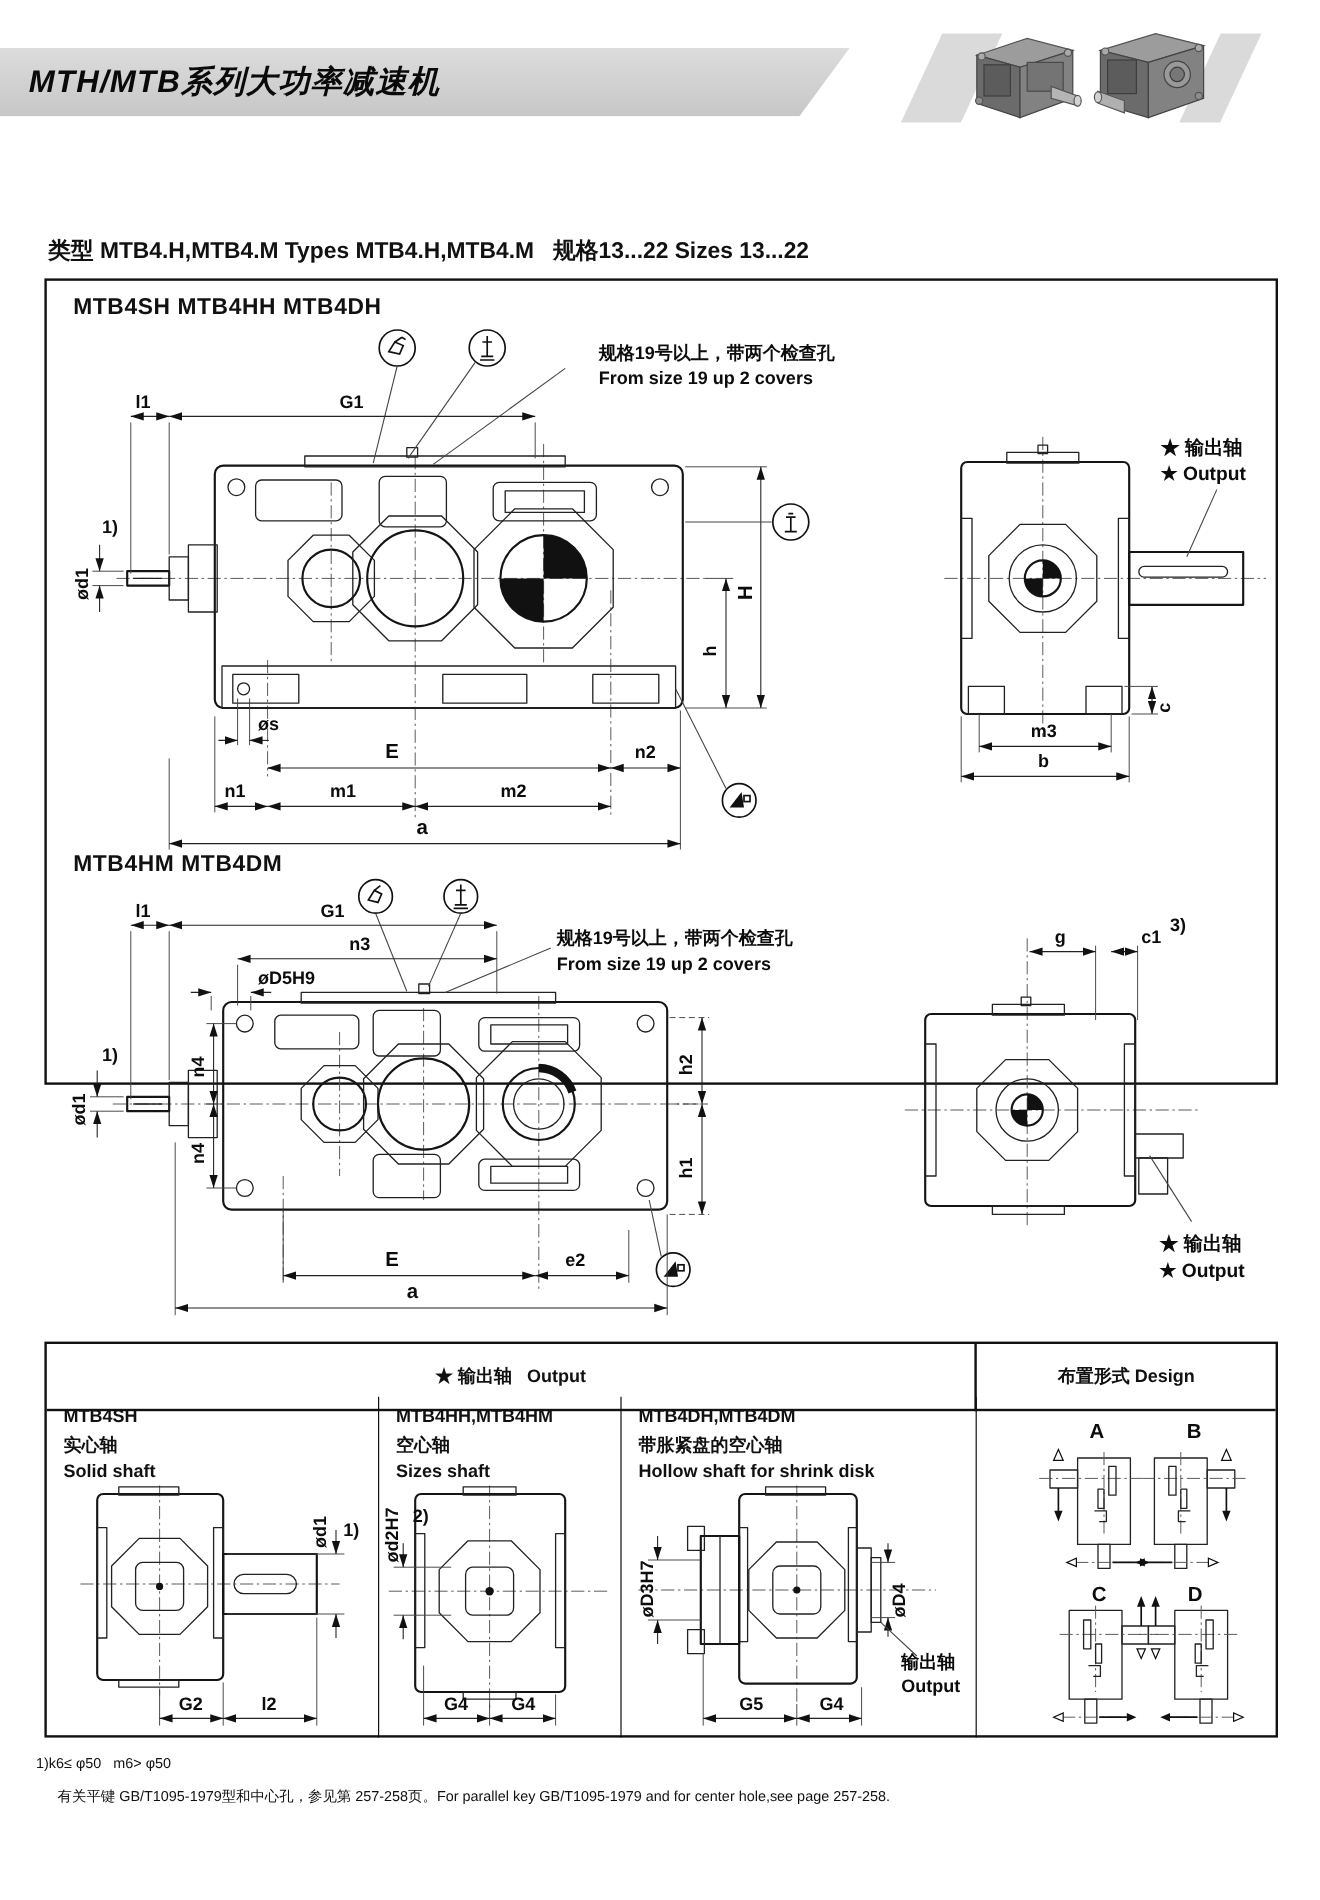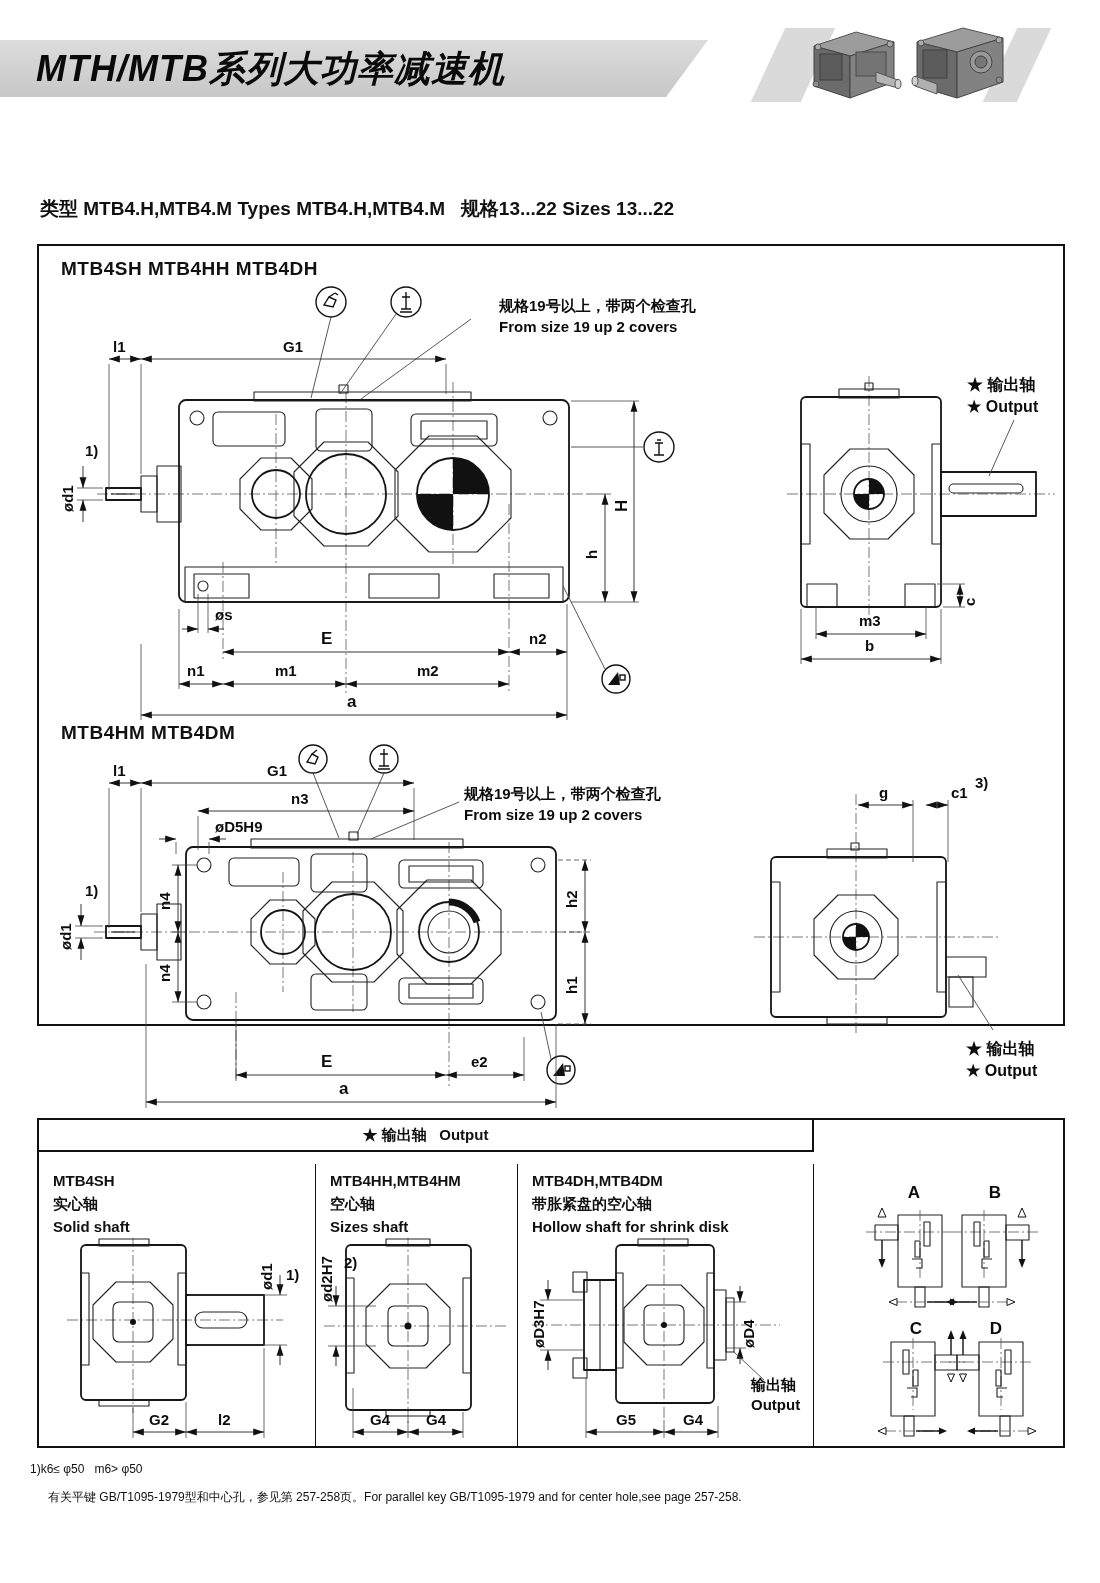--- a/index.html
+++ b/index.html
@@ -2,32 +2,32 @@
 <html><head>
 <meta charset="utf-8">
 <style>
   html,body{margin:0;padding:0;background:#fff;}
   #page{position:relative;width:1100px;height:1583px;background:#fff;overflow:hidden;
         font-family:"Liberation Sans",sans-serif;color:#111;}
   
   .banner{position:absolute;left:0;top:40px;width:708px;height:57px;
           background:linear-gradient(180deg,#dcdcdc,#c7c7c7);
           clip-path:polygon(0 0,100% 0,calc(100% - 42px) 100%,0 100%);}
-  .banner-title{font-size:36px;font-weight:bold;font-style:italic;line-height:57px;
-                padding-left:36px;letter-spacing:1px;color:#0a0a0a;}
+  .banner-title{font-size:26px;font-weight:bold;font-style:italic;line-height:57px;
+                padding-left:24px;letter-spacing:1px;color:#0a0a0a;}
   .strip{position:absolute;background:#dadada;transform:skewX(-25deg);}
   .strip-l{left:768px;top:28px;width:50px;height:74px;}
   .strip-r{left:1000px;top:28px;width:34px;height:74px;}
   .photo{position:absolute;}
   
   .intro{position:absolute;left:40px;font-size:19px;font-weight:700;white-space:pre;}
   .intro.l1{top:152px;}
   .intro.l2{top:196px;}
   
-  .mainbox{position:absolute;left:37px;top:244px;width:1028px;height:782px;
+  .mainbox{position:absolute;left:37px;top:232px;width:1028px;height:672px;
            border:2px solid #111;box-sizing:border-box;}
   .dtitle{position:absolute;left:22px;font-size:19px;font-weight:700;letter-spacing:.5px;}
   .dtitle.t1{top:12px;}
   .dtitle.t2{top:476px;}
   .drw{position:absolute;left:0;}
   #d1{top:18px;width:1024px;height:460px;}
   #d2{top:496px;width:1024px;height:380px;}
   
   .ln{fill:none;stroke:#151515;stroke-width:1.8;stroke-linejoin:round;}
   .ln2{fill:none;stroke:#222;stroke-width:1.1;stroke-linejoin:round;}
@@ -37,21 +37,21 @@
   .dim{fill:none;stroke:#222;stroke-width:.9;}
   .ldr{fill:none;stroke:#444;stroke-width:.9;}
   text{font-family:"Liberation Sans",sans-serif;fill:#0c0c0c;}
   .dt{font-size:15px;font-weight:600;}
   .nt{font-size:15px;font-weight:700;}
   .ot{font-size:16px;font-weight:700;}
   .ic{fill:none;stroke:#111;stroke-width:1.4;}
   
   .btable{position:absolute;left:37px;top:1118px;width:1028px;height:330px;
           border:2px solid #111;box-sizing:border-box;}
-  .thead{position:absolute;left:0;top:0;height:32px;display:flex;align-items:center;
+  .thead{position:absolute;left:0;top:0;height:56px;display:flex;align-items:center;
          justify-content:center;font-size:15px;font-weight:700;border-bottom:2px solid #111;
          box-sizing:border-box;white-space:pre;}
   .thead.left{width:775px;border-right:2px solid #111;}
   .thead.right{left:775px;width:249px;}
   .tcol{position:absolute;top:44px;height:284px;box-sizing:border-box;}
   .tcol .tl{position:absolute;left:14px;font-size:15px;font-weight:600;white-space:nowrap;}
   .tl.m{top:8px;} .tl.cn{top:31px;} .tl.en{top:54px;}
   .c1{left:0;width:277px;border-right:1.5px solid #111;}
   .c2{left:277px;width:202px;border-right:1.5px solid #111;}
   .c3{left:479px;width:296px;border-right:1.5px solid #111;}
@@ -433,20 +433,21 @@
       <rect x="907" y="215" width="40" height="20" class="ln2"></rect>
       <rect x="910" y="235" width="24" height="30" class="ln2"></rect>
       <line x1="919" y1="233" x2="954" y2="288" class="ldr"></line>
       <text class="ot" x="927" y="312">★ 输出轴</text>
       <text class="ot" x="927" y="334">★ Output</text>
     </svg>
   </div>
 
   <div class="btable">
     <div class="thead left">★ 输出轴   Output</div>
+    <div class="thead right">布置形式 Design</div>
 
     <div class="tcol c1">
       <div class="tl m">MTB4SH</div>
       <div class="tl cn">实心轴</div>
       <div class="tl en">Solid shaft</div>
       <svg class="colsvg" width="276" height="210" viewBox="0 0 276 210">
         <line x1="28" y1="82" x2="244" y2="82" class="cl"></line>
         <line x1="94" y1="-2" x2="94" y2="175" class="cl"></line>
         <rect x="42" y="7" width="105" height="155" rx="5" class="ln"></rect>
         <rect x="60" y="1" width="50" height="7" class="ln2"></rect>

